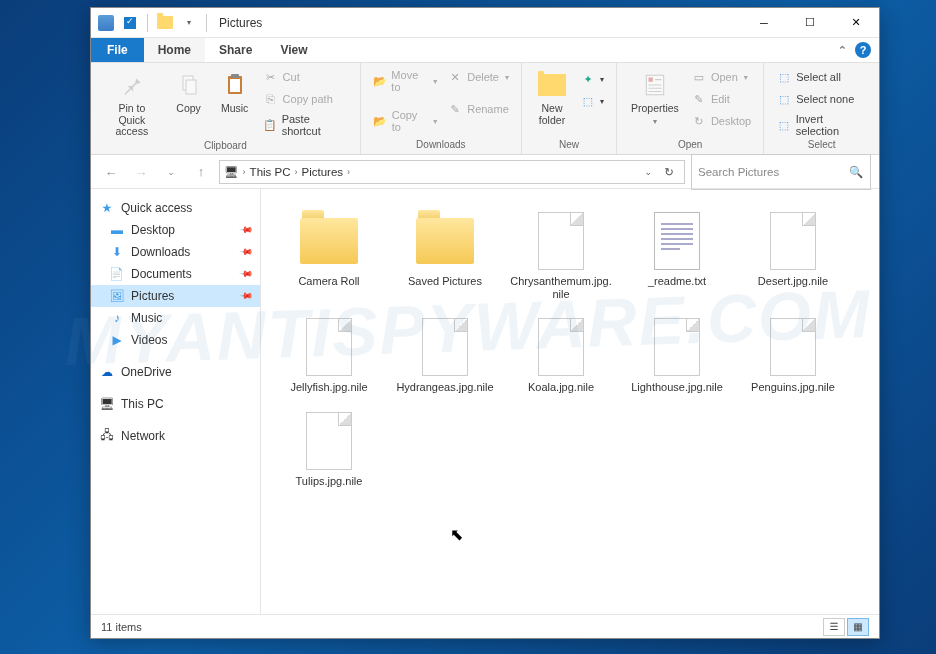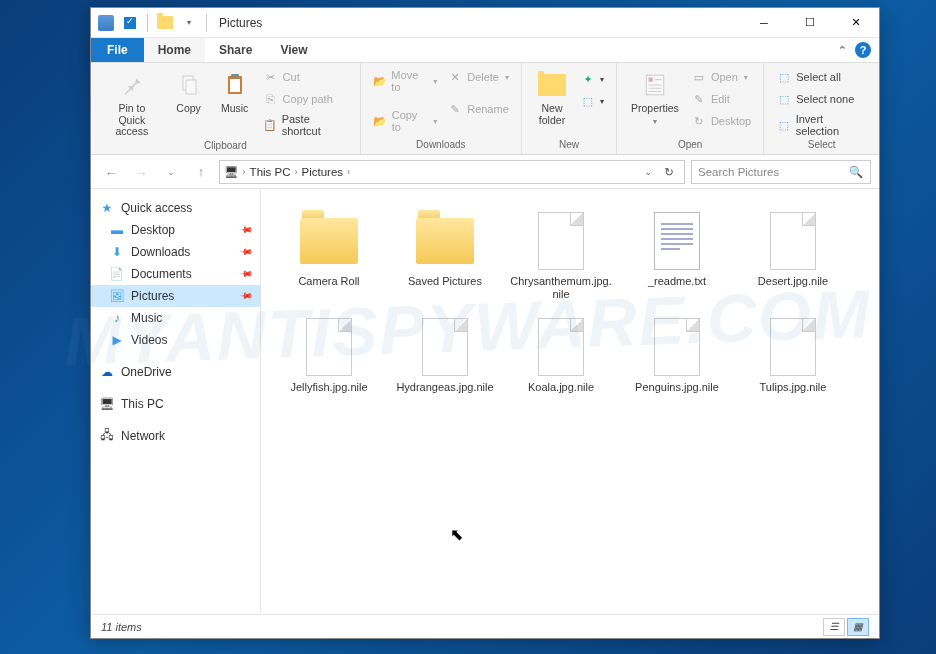--- a/index.html
+++ b/index.html
@@ -35,21 +35,21 @@
 .rcol { display: flex; flex-direction: column; gap: 2px; }
 .disabled { color: #aaa; }
 .disabled svg { opacity: 0.4; }
 
 .addressbar { height: 34px; display: flex; align-items: center; gap: 6px; padding: 4px 8px; background: #fff; border-bottom: 1px solid #e5e5e5; }
 .nav-arrow { width: 24px; height: 24px; display: flex; align-items: center; justify-content: center; color: #888; font-size: 13px; }
 .bc-box { flex: 1; height: 24px; border: 1px solid #ccc; display: flex; align-items: center; padding: 0 4px; gap: 4px; font-size: 11.5px; color: #333; }
 .bc-seg { display: flex; align-items: center; gap: 2px; }
 .bc-chev { color: #666; font-size: 9px; }
 .refresh { width: 22px; color: #555; text-align: center; }
-.search-box { width: 180px; height: 24px; border: 1px solid #ccc; display: flex; align-items: center; padding: 0 6px; font-size: 11.5px; color: #888; justify-content: space-between; }
+.search-box { width: 180px; height: 36px; border: 1px solid #ccc; display: flex; align-items: center; padding: 0 6px; font-size: 11.5px; color: #888; justify-content: space-between; }
 
 .content { flex: 1; display: flex; overflow: hidden; }
 .sidebar { width: 170px; border-right: 1px solid #e5e5e5; padding: 8px 0; overflow-y: auto; font-size: 12px; }
 .side-group { margin-bottom: 10px; }
 .side-item { display: flex; align-items: center; padding: 3px 8px 3px 18px; gap: 6px; color: #333; }
 .side-item.header { padding-left: 8px; font-weight: normal; }
 .side-item.active { background: #cce8ff; }
 .side-item .ico { width: 16px; height: 16px; display: flex; align-items: center; justify-content: center; }
 .pin { margin-left: auto; color: #999; font-size: 9px; transform: rotate(45deg); }
 
@@ -57,21 +57,21 @@
 .file-item { width: 112px; display: flex; flex-direction: column; align-items: center; gap: 4px; padding: 4px; }
 .file-icon { width: 72px; height: 60px; display: flex; align-items: center; justify-content: center; }
 .file-name { font-size: 11px; color: #333; text-align: center; line-height: 1.2; word-wrap: break-word; max-width: 100%; }
 .folder-big { width: 58px; height: 46px; background: linear-gradient(#ffe79e,#f5c956); border-radius: 2px; position: relative; }
 .folder-big::before { content:""; position:absolute; top:-8px; left:2px; width:22px; height:8px; background:linear-gradient(#ffe79e,#f5d375); border-radius:2px 2px 0 0; }
 .doc-blank { width: 46px; height: 58px; background: #fff; border: 1px solid #ccc; position: relative; }
 .doc-blank::before { content:""; position:absolute; top:0; right:0; width:12px; height:12px; background: linear-gradient(135deg, #fff 50%, #ddd 50%); border-left:1px solid #ccc; border-bottom:1px solid #ccc; }
 .doc-txt { width: 46px; height: 58px; background: #fff; border: 1px solid #bbb; position: relative; padding: 10px 6px; }
 .doc-txt .line { height: 2px; background: #aac; margin-bottom: 3px; }
 
-.statusbar { height: 24px; border-top: 1px solid #e5e5e5; display: flex; align-items: center; padding: 0 10px; font-size: 11px; color: #444; font-style: italic; }
+.statusbar { height: 24px; border-top: 1px solid #e5e5e5; display: flex; align-items: center; padding: 0 10px; font-size: 11px; color: #444; }
 .status-right { margin-left: auto; display: flex; gap: 2px; }
 .view-btn { width: 22px; height: 18px; border: 1px solid #ccc; display: flex; align-items: center; justify-content: center; font-size: 10px; }
 .view-btn.active { background: #cce8ff; border-color: #7ab8e8; }
 
 .chk { width:12px; height:12px; border:1px solid #888; display:inline-block; }
 .chk.checked { background:#1979ca; border-color:#1979ca; }
 .watermark { position: absolute; top: 50%; left: 50%; transform: translate(-50%,-50%) rotate(-2deg); font-size: 68px; font-weight: 700; color: rgba(100,150,200,0.1); letter-spacing: 2px; pointer-events: none; white-space: nowrap; font-style: italic; }
 .cursor { position: absolute; left: 450px; top: 525px; font-size: 16px; color: #000; pointer-events: none; }
 </style>
 </head>
@@ -405,20 +405,26 @@
         <div class="file-item">
           <div class="file-icon">
             <div class="doc-blank"></div>
           </div>
           <div class="file-name">Koala.jpg.nile</div>
         </div>
         <div class="file-item">
           <div class="file-icon">
             <div class="doc-blank"></div>
           </div>
+          <div class="file-name">Lighthouse.jpg.nile</div>
+        </div>
+        <div class="file-item">
+          <div class="file-icon">
+            <div class="doc-blank"></div>
+          </div>
           <div class="file-name">Penguins.jpg.nile</div>
         </div>
         <div class="file-item">
           <div class="file-icon">
             <div class="doc-blank"></div>
           </div>
           <div class="file-name">Tulips.jpg.nile</div>
         </div>
       </div>
   </div>

